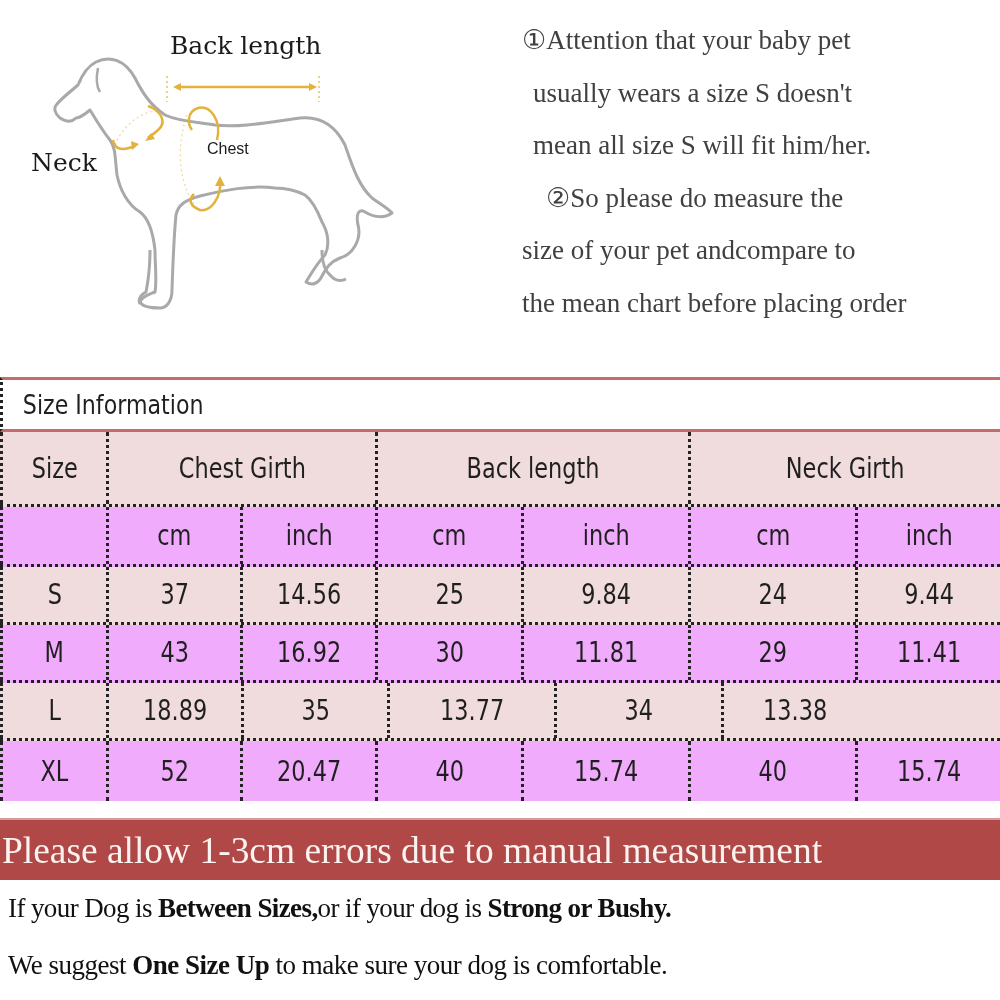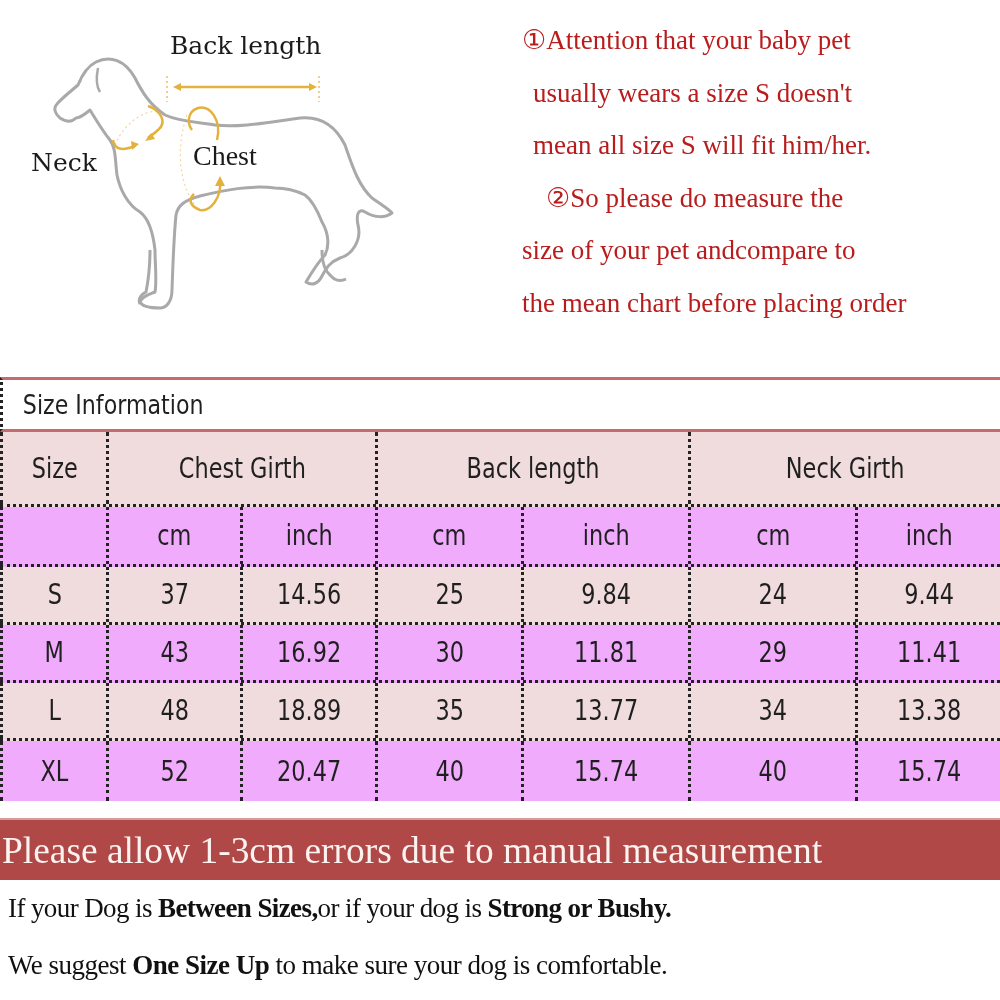--- a/index.html
+++ b/index.html
@@ -4,24 +4,24 @@
 <style>
   html, body { margin: 0; padding: 0; background: #ffffff; }
   body { width: 1000px; height: 1000px; position: relative; overflow: hidden; font-family: "Liberation Sans", sans-serif; color: #1a1a1a; }
 
   
   .diagram { position: absolute; left: 0; top: 0; width: 420px; height: 330px; }
   .diagram svg { position: absolute; left: 0; top: 0; }
   .diag-label { position: absolute; font-family: "DejaVu Serif", serif; color: #1b1b1b; font-size: 25px; white-space: nowrap; }
   .lbl-back { left: 170px; top: 31px; }
   .lbl-neck { left: 31px; top: 148px; }
-  .lbl-chest { left: 193px; top: 140px; font-family: Liberation Serif, serif; font-size: 28px; }
-
-  
-  .notes { position: absolute; left: 522px; top: 18px; width: 470px; font-family: "Liberation Serif", serif; font-size: 27px; color: #b91c1c; }
+  .lbl-chest { left: 207px; top: 140px; font-family: Liberation Sans, sans-serif; font-size: 16px; }
+
+  
+  .notes { position: absolute; left: 522px; top: 18px; width: 470px; font-family: "Liberation Serif", serif; font-size: 27px; color: #404040; }
   .note-line { height: 52.5px; line-height: 44px; white-space: nowrap; }
   .note-line.indent1 { padding-left: 11px; }
   .note-line.indent2 { padding-left: 24px; }
 
   
   .size-table { position: absolute; left: 0; top: 377px; width: 1000px; }
   .title-row { height: 55px; border-top: 3px solid #c56b6b; border-bottom: 3px solid #c56b6b; border-left: 3px dotted #222; display: flex; align-items: center; justify-content: flex-start; background: #fff; box-sizing: border-box; }
   .title-row span { font-family: "DejaVu Sans", sans-serif; font-size: 27px; transform: scaleX(0.82); display: inline-block; color: #1f1f1f; }
   .grid-row { display: flex; box-sizing: border-box; border-bottom: 3px dotted #222; }
   .grid-row.pink { background: #f0dcdd; }
@@ -187,23 +187,20 @@
       </div>
     <div class="cell c6">
         <span>11.41</span>
       </div>
   </div>
 
   <div class="grid-row pink data-row">
     <div class="cell c0">
         <span>L</span>
       </div>
-    <div class="cell c1">
-        <span>48</span>
-      </div>
     <div class="cell c2">
         <span>18.89</span>
       </div>
     <div class="cell c3">
         <span>35</span>
       </div>
     <div class="cell c4">
         <span>13.77</span>
       </div>
     <div class="cell c5">

